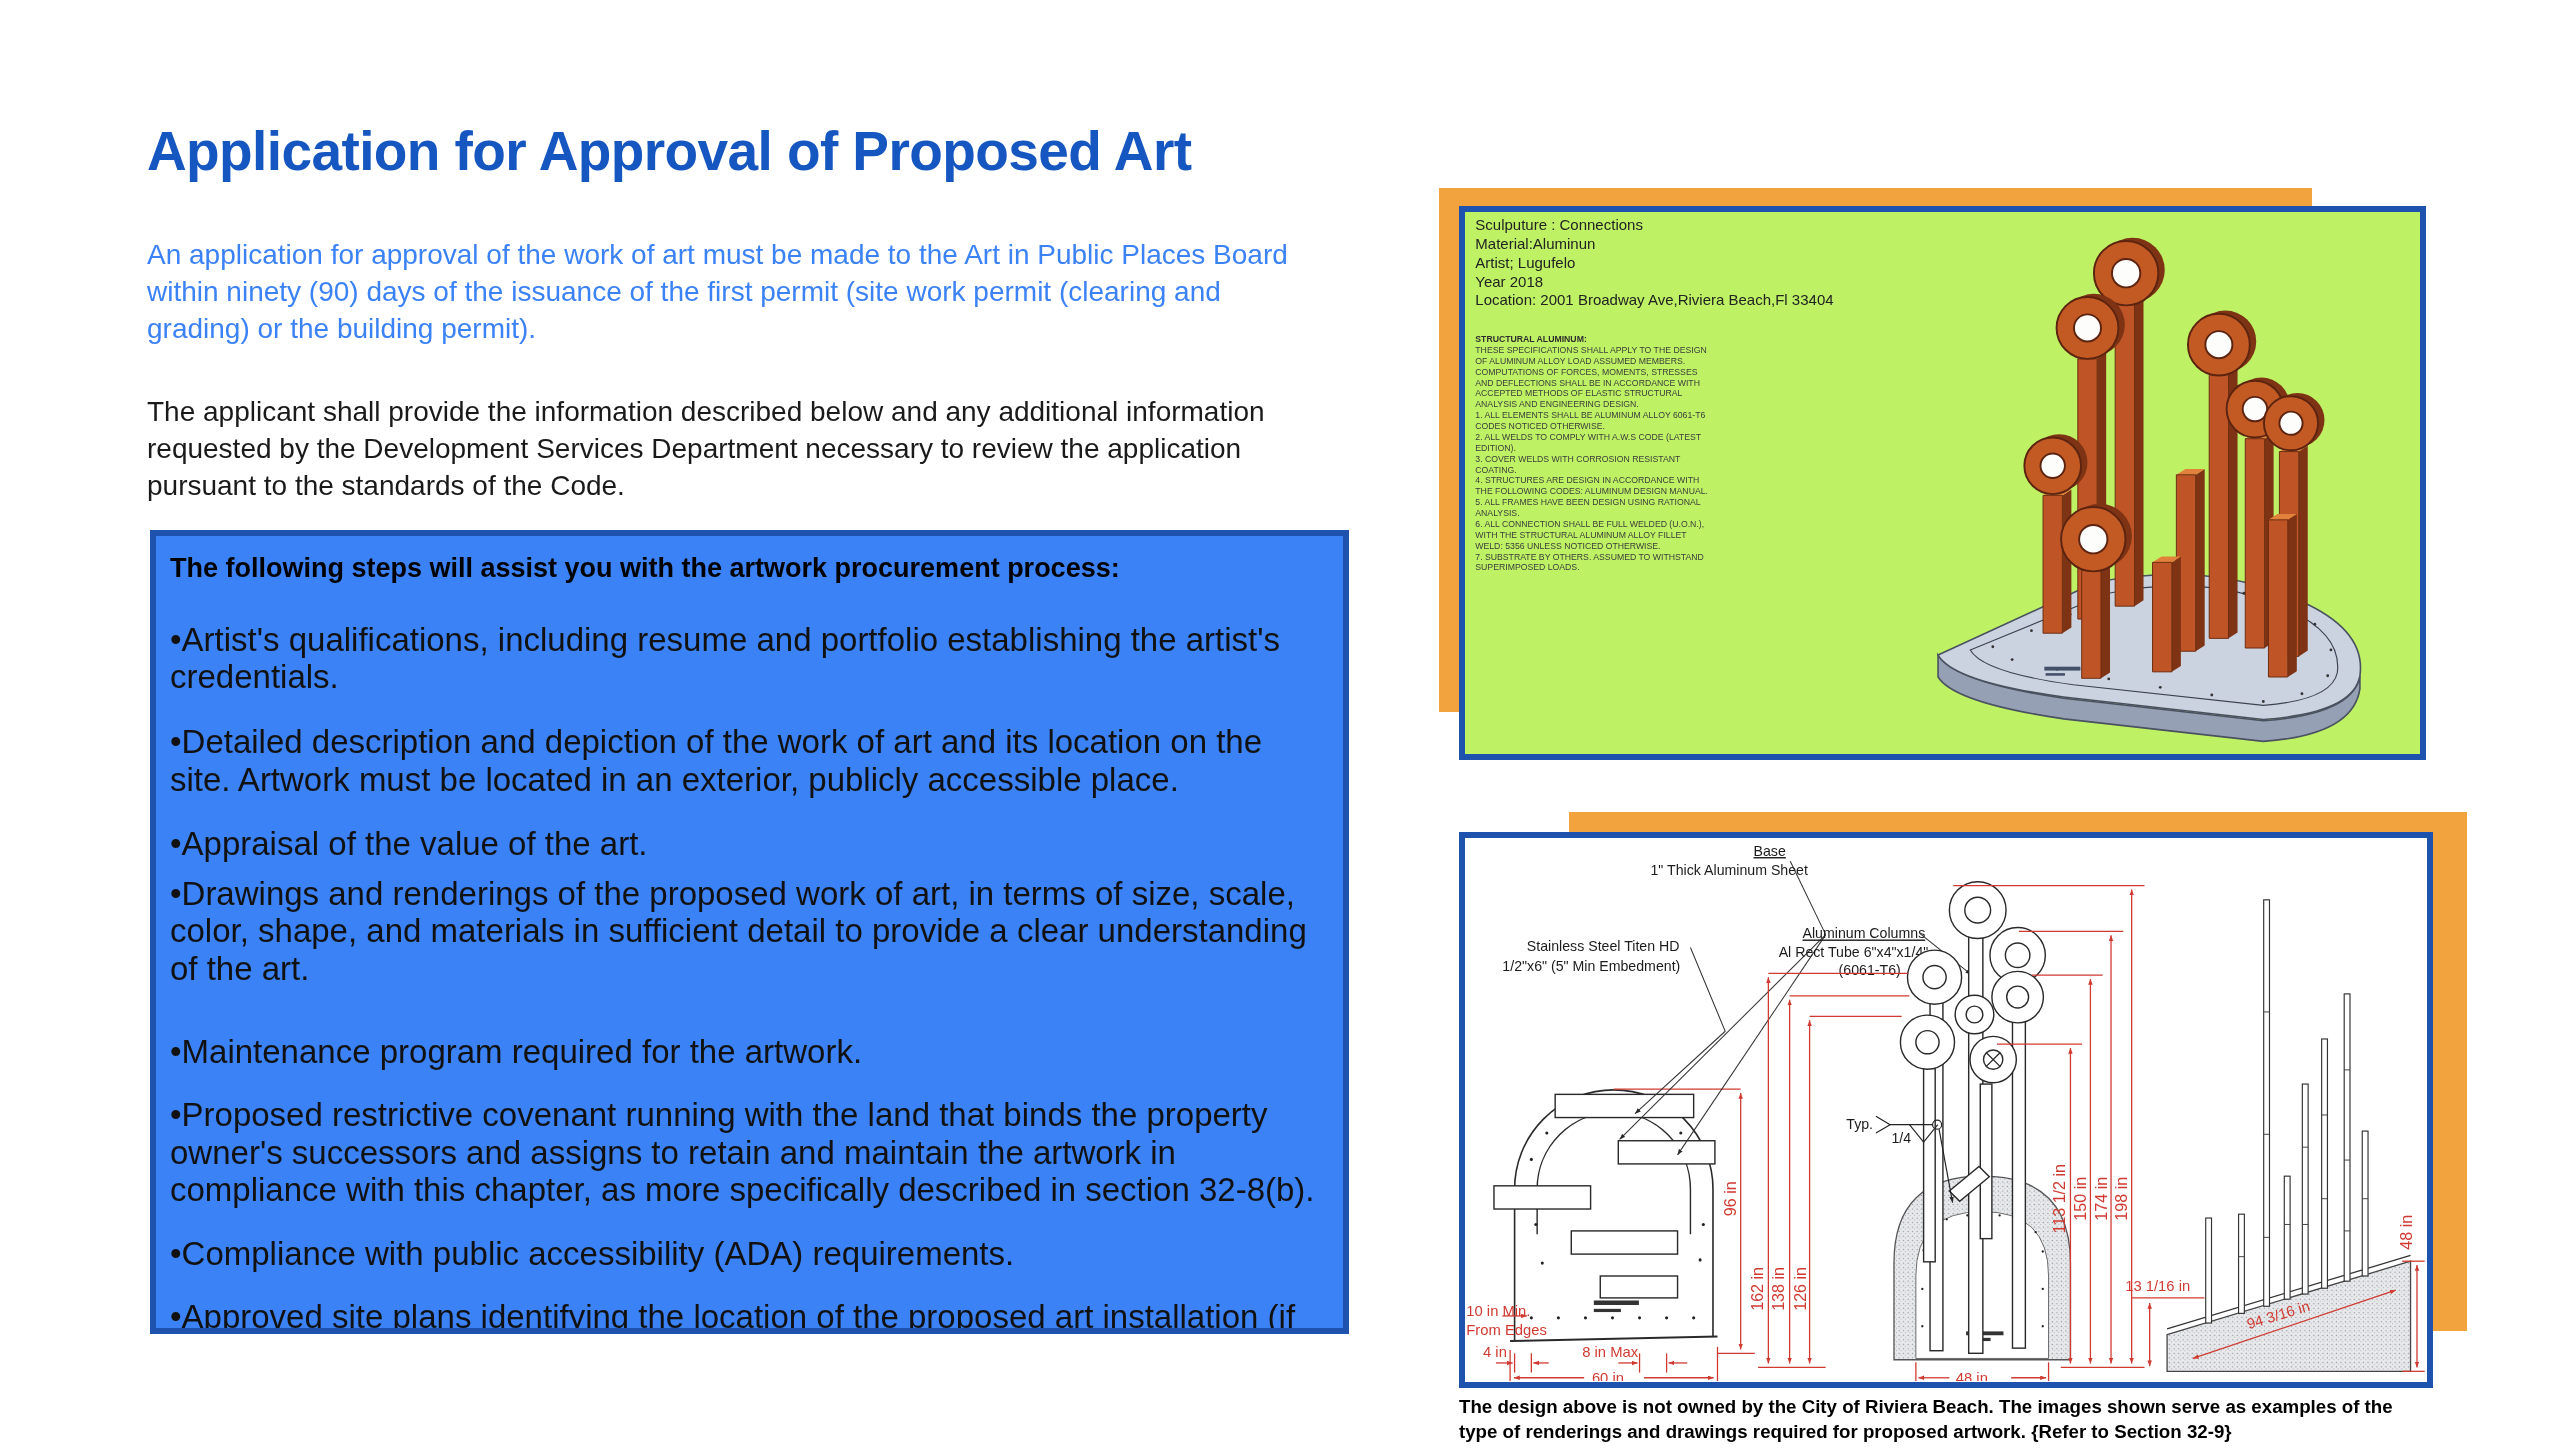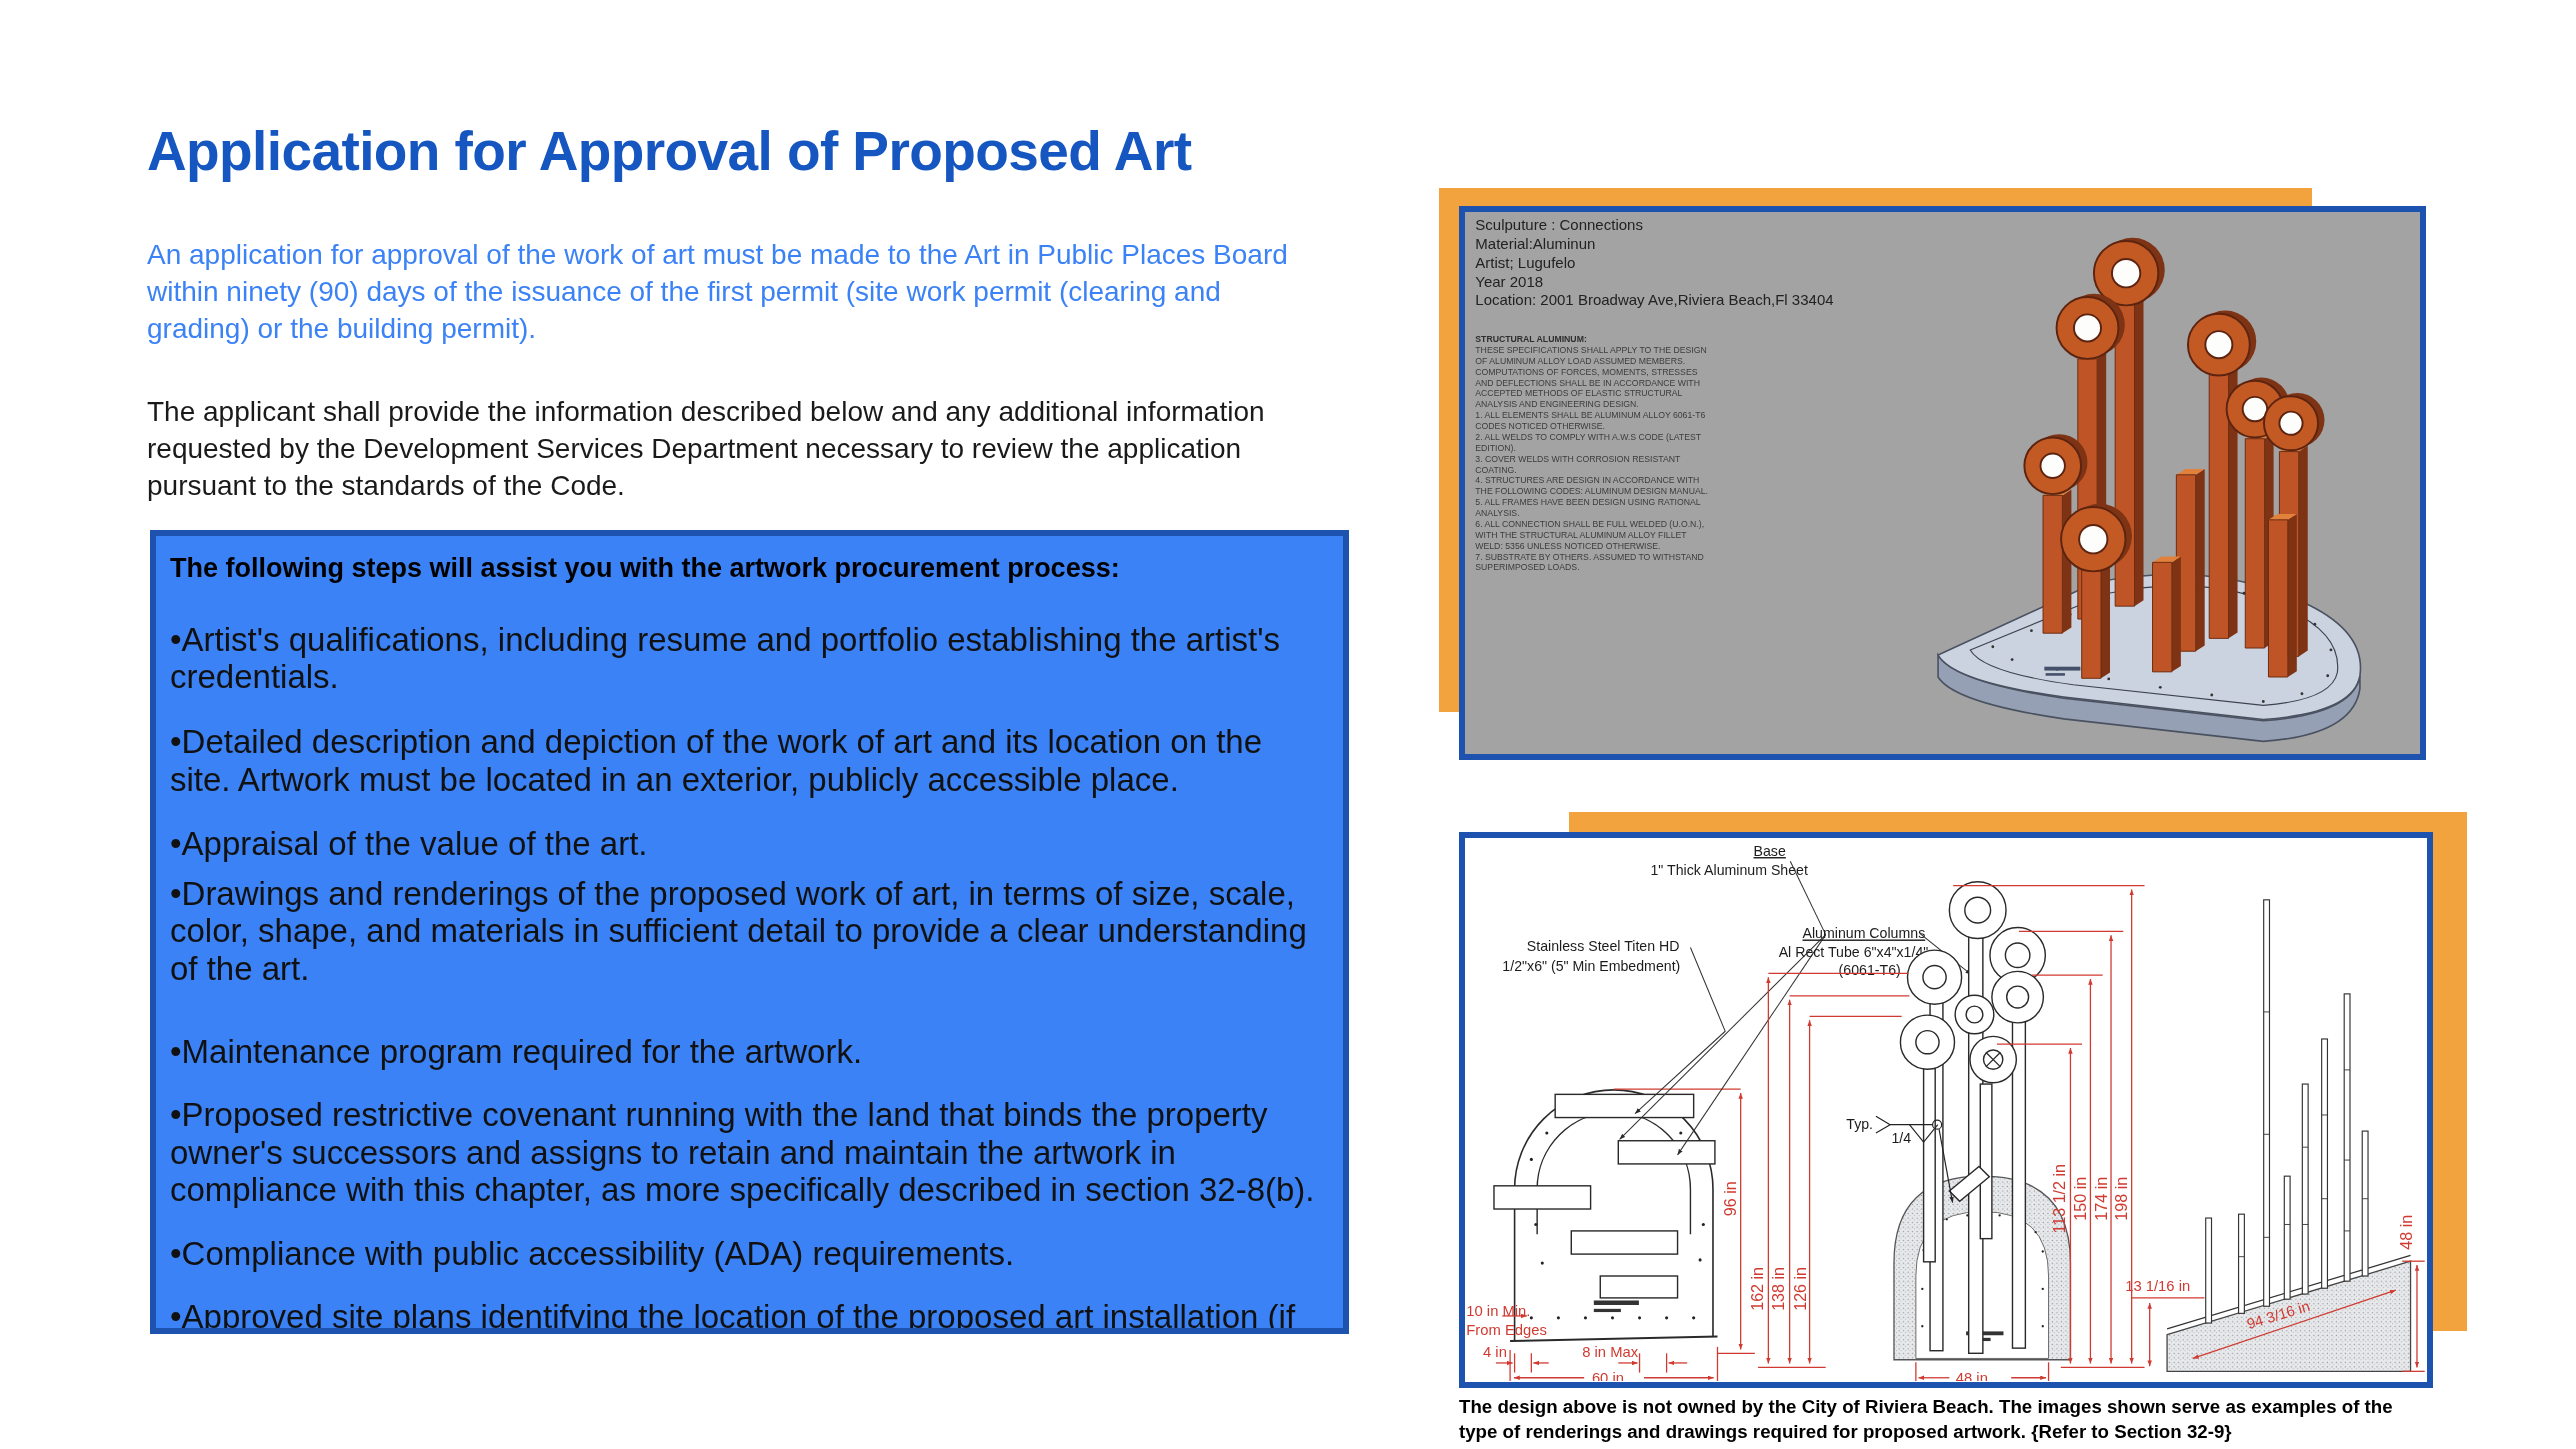--- a/index.html
+++ b/index.html
@@ -7,21 +7,21 @@
   .page{position:relative;width:2576px;height:1449px;background:#fff;overflow:hidden;}
   .abs{position:absolute;}
   .title{left:147px;top:119px;width:1288px;font-size:55px;font-weight:bold;color:#1556c0;letter-spacing:-0.6px;}
   .para{left:147px;top:237px;width:1159px;font-size:28px;line-height:1.32;color:#3b82f6;}
   .para2{left:147px;top:394px;width:1159px;font-size:28px;line-height:1.32;color:#1a1a1a;}
   .stepsbox{left:150px;top:530px;width:1199px;height:804px;background:#3b82f6;border:6.4px solid #1d53ae;box-sizing:border-box;padding:16.7px 26px 6.4px 14px;overflow:hidden;}
   .stepshead{font-size:27px;font-weight:bold;color:#000;margin-bottom:37px;}
   .bullet{font-size:33px;line-height:1.13;color:#111;}
   
   .fig1-orange{left:1439px;top:188px;width:873px;height:524px;background:#f2a33d;}
-  .fig1{left:1459px;top:206px;width:967px;height:554px;background:#a3a3a3;border:6.4px solid #1d53ae;box-sizing:border-box;}
+  .fig1{left:1459px;top:206px;width:967px;height:554px;background:#bef264;border:6.4px solid #1d53ae;box-sizing:border-box;}
   .fig1-inner{position:absolute;left:0;top:0;width:954px;height:541px;}
   .meta{position:absolute;left:10.3px;top:3.9px;font-size:15px;line-height:1.26;color:#222;}
   .spec{position:absolute;left:10.3px;top:122px;width:386px;font-size:8.7px;line-height:1.25;color:#3c3c3c;}
   .spec .sptitle{font-weight:bold;color:#2e2e2e;}
   
   .fig2-orange{left:1569px;top:812px;width:898px;height:519px;background:#f2a33d;}
   .fig2{left:1459px;top:832px;width:974px;height:556px;background:#fff;border:6.4px solid #1d53ae;box-sizing:border-box;}
   .caption{left:1459px;top:1395px;width:972px;font-size:18.7px;font-weight:bold;line-height:1.33;color:#000;}
   svg text{font-family:"Liberation Sans",sans-serif;}
   .dwg-label{font-size:22px;fill:#1c1c1c;}

